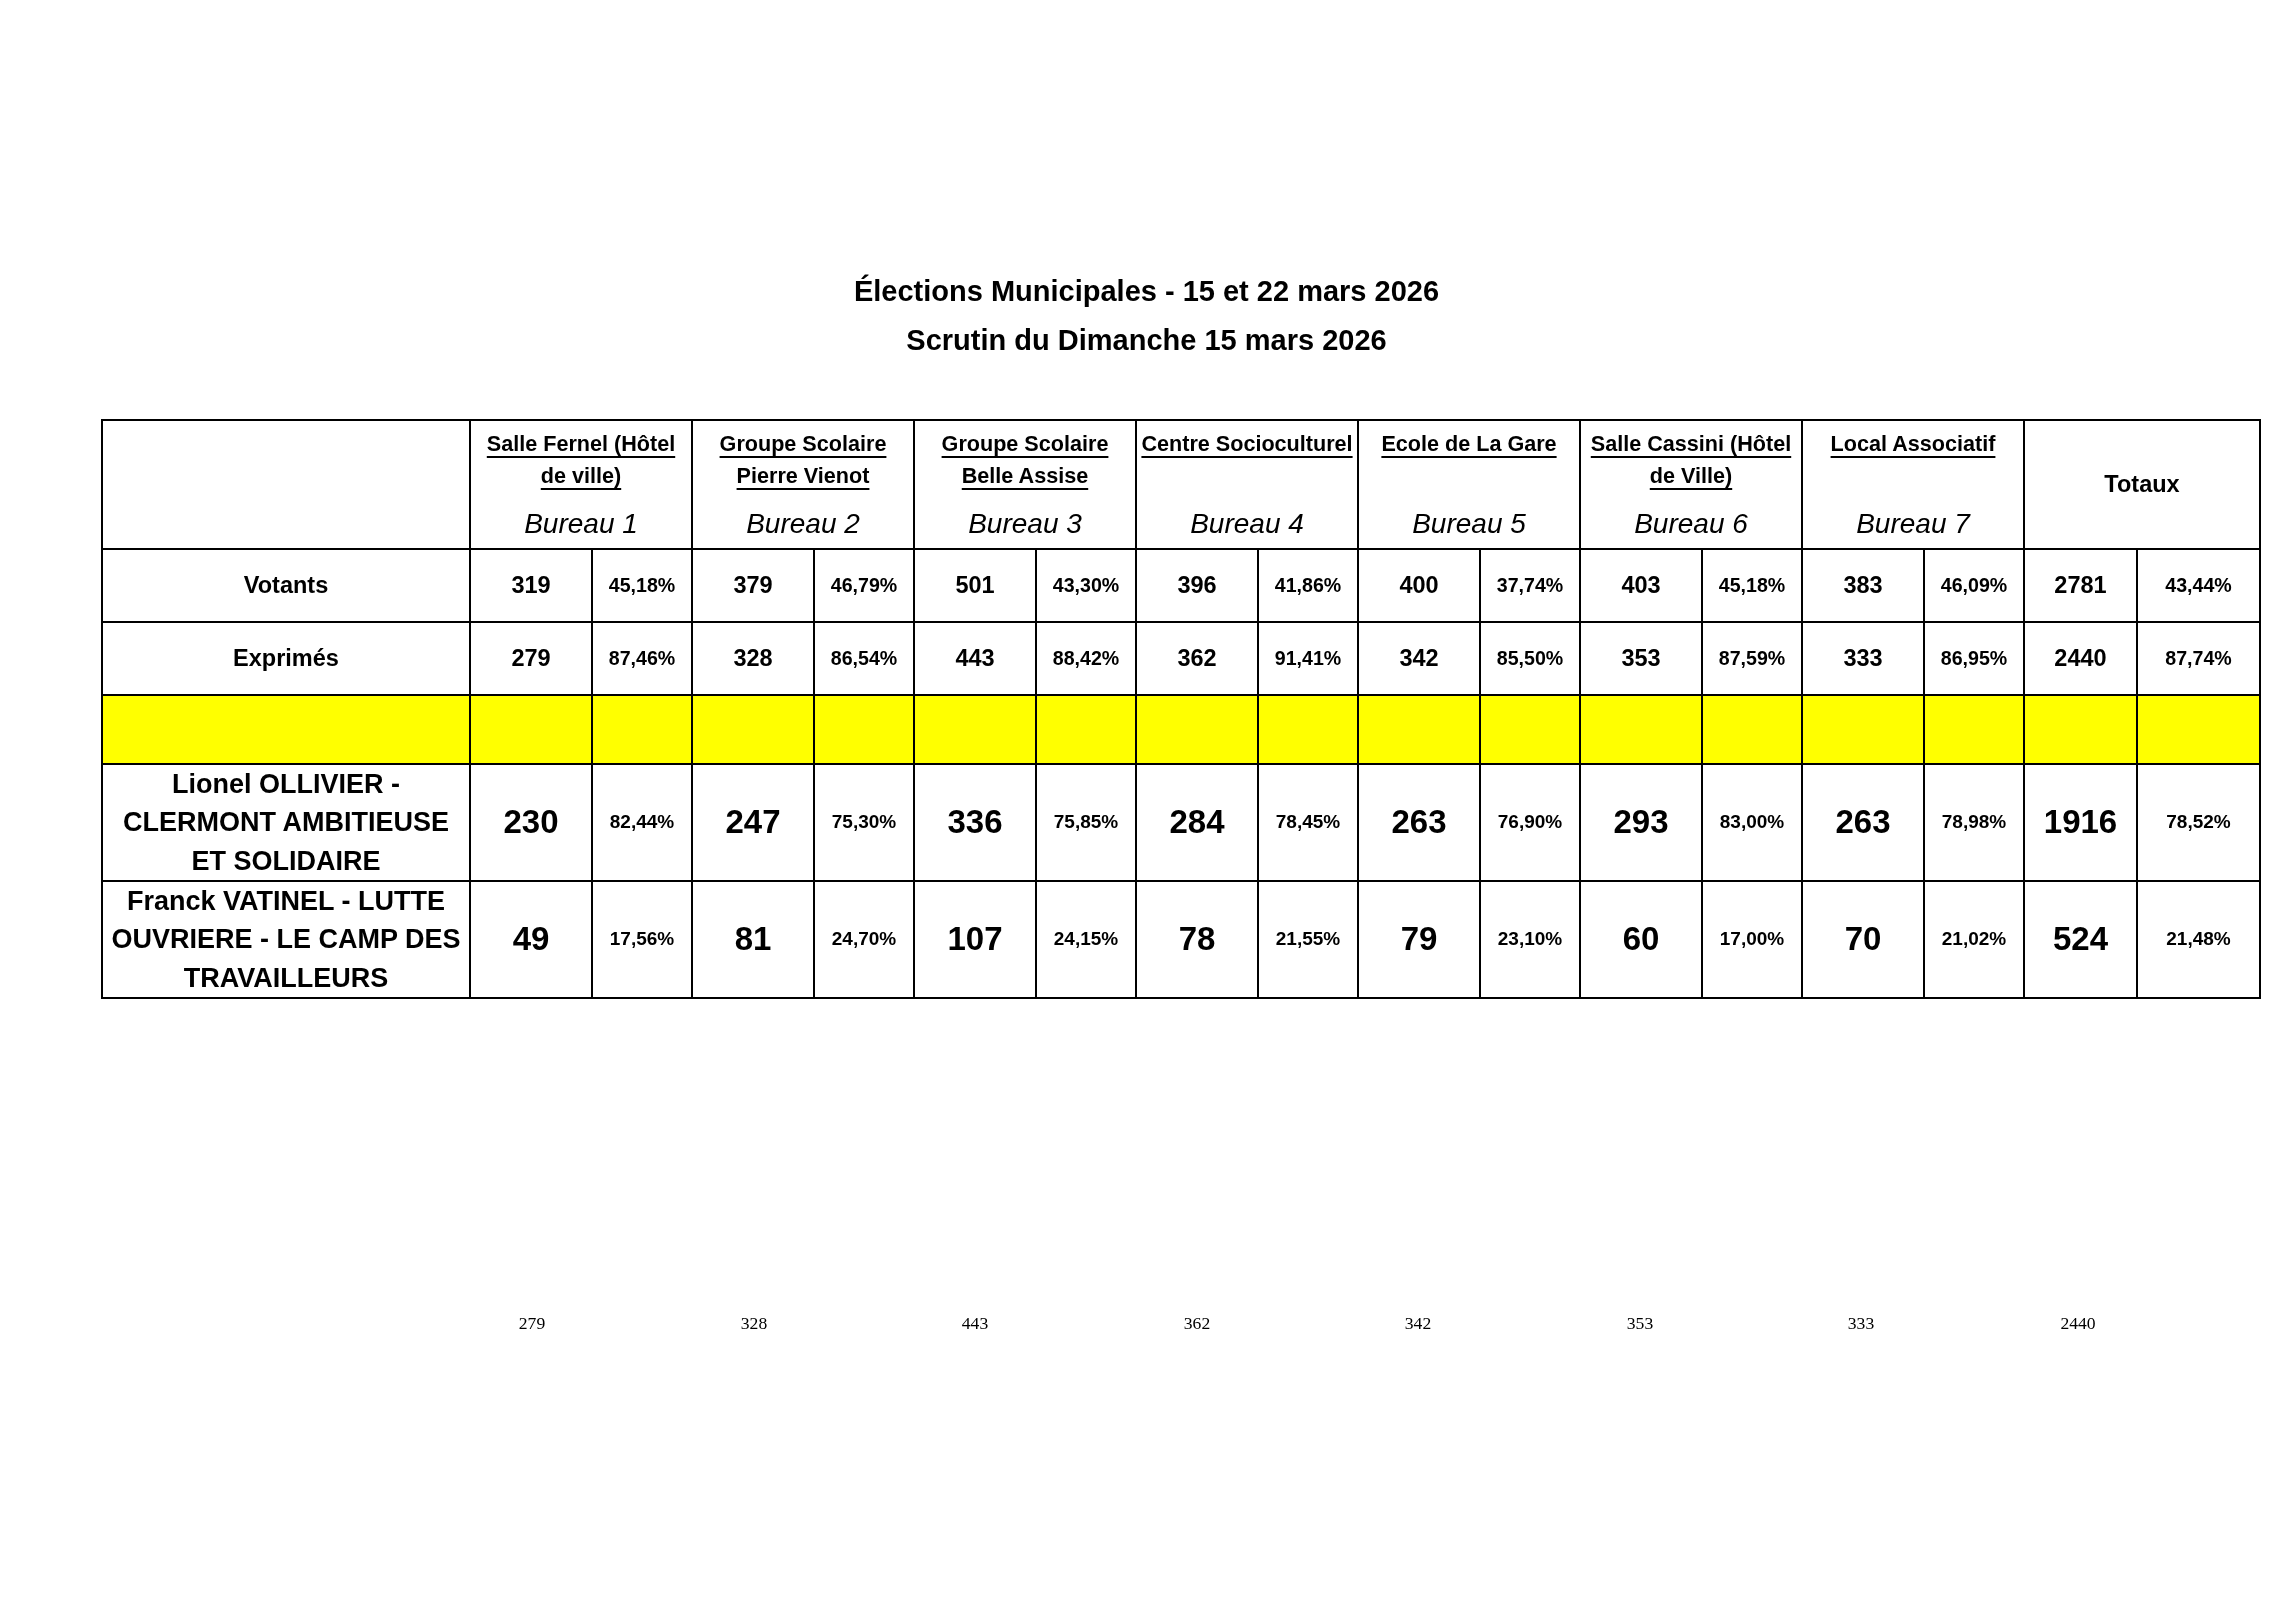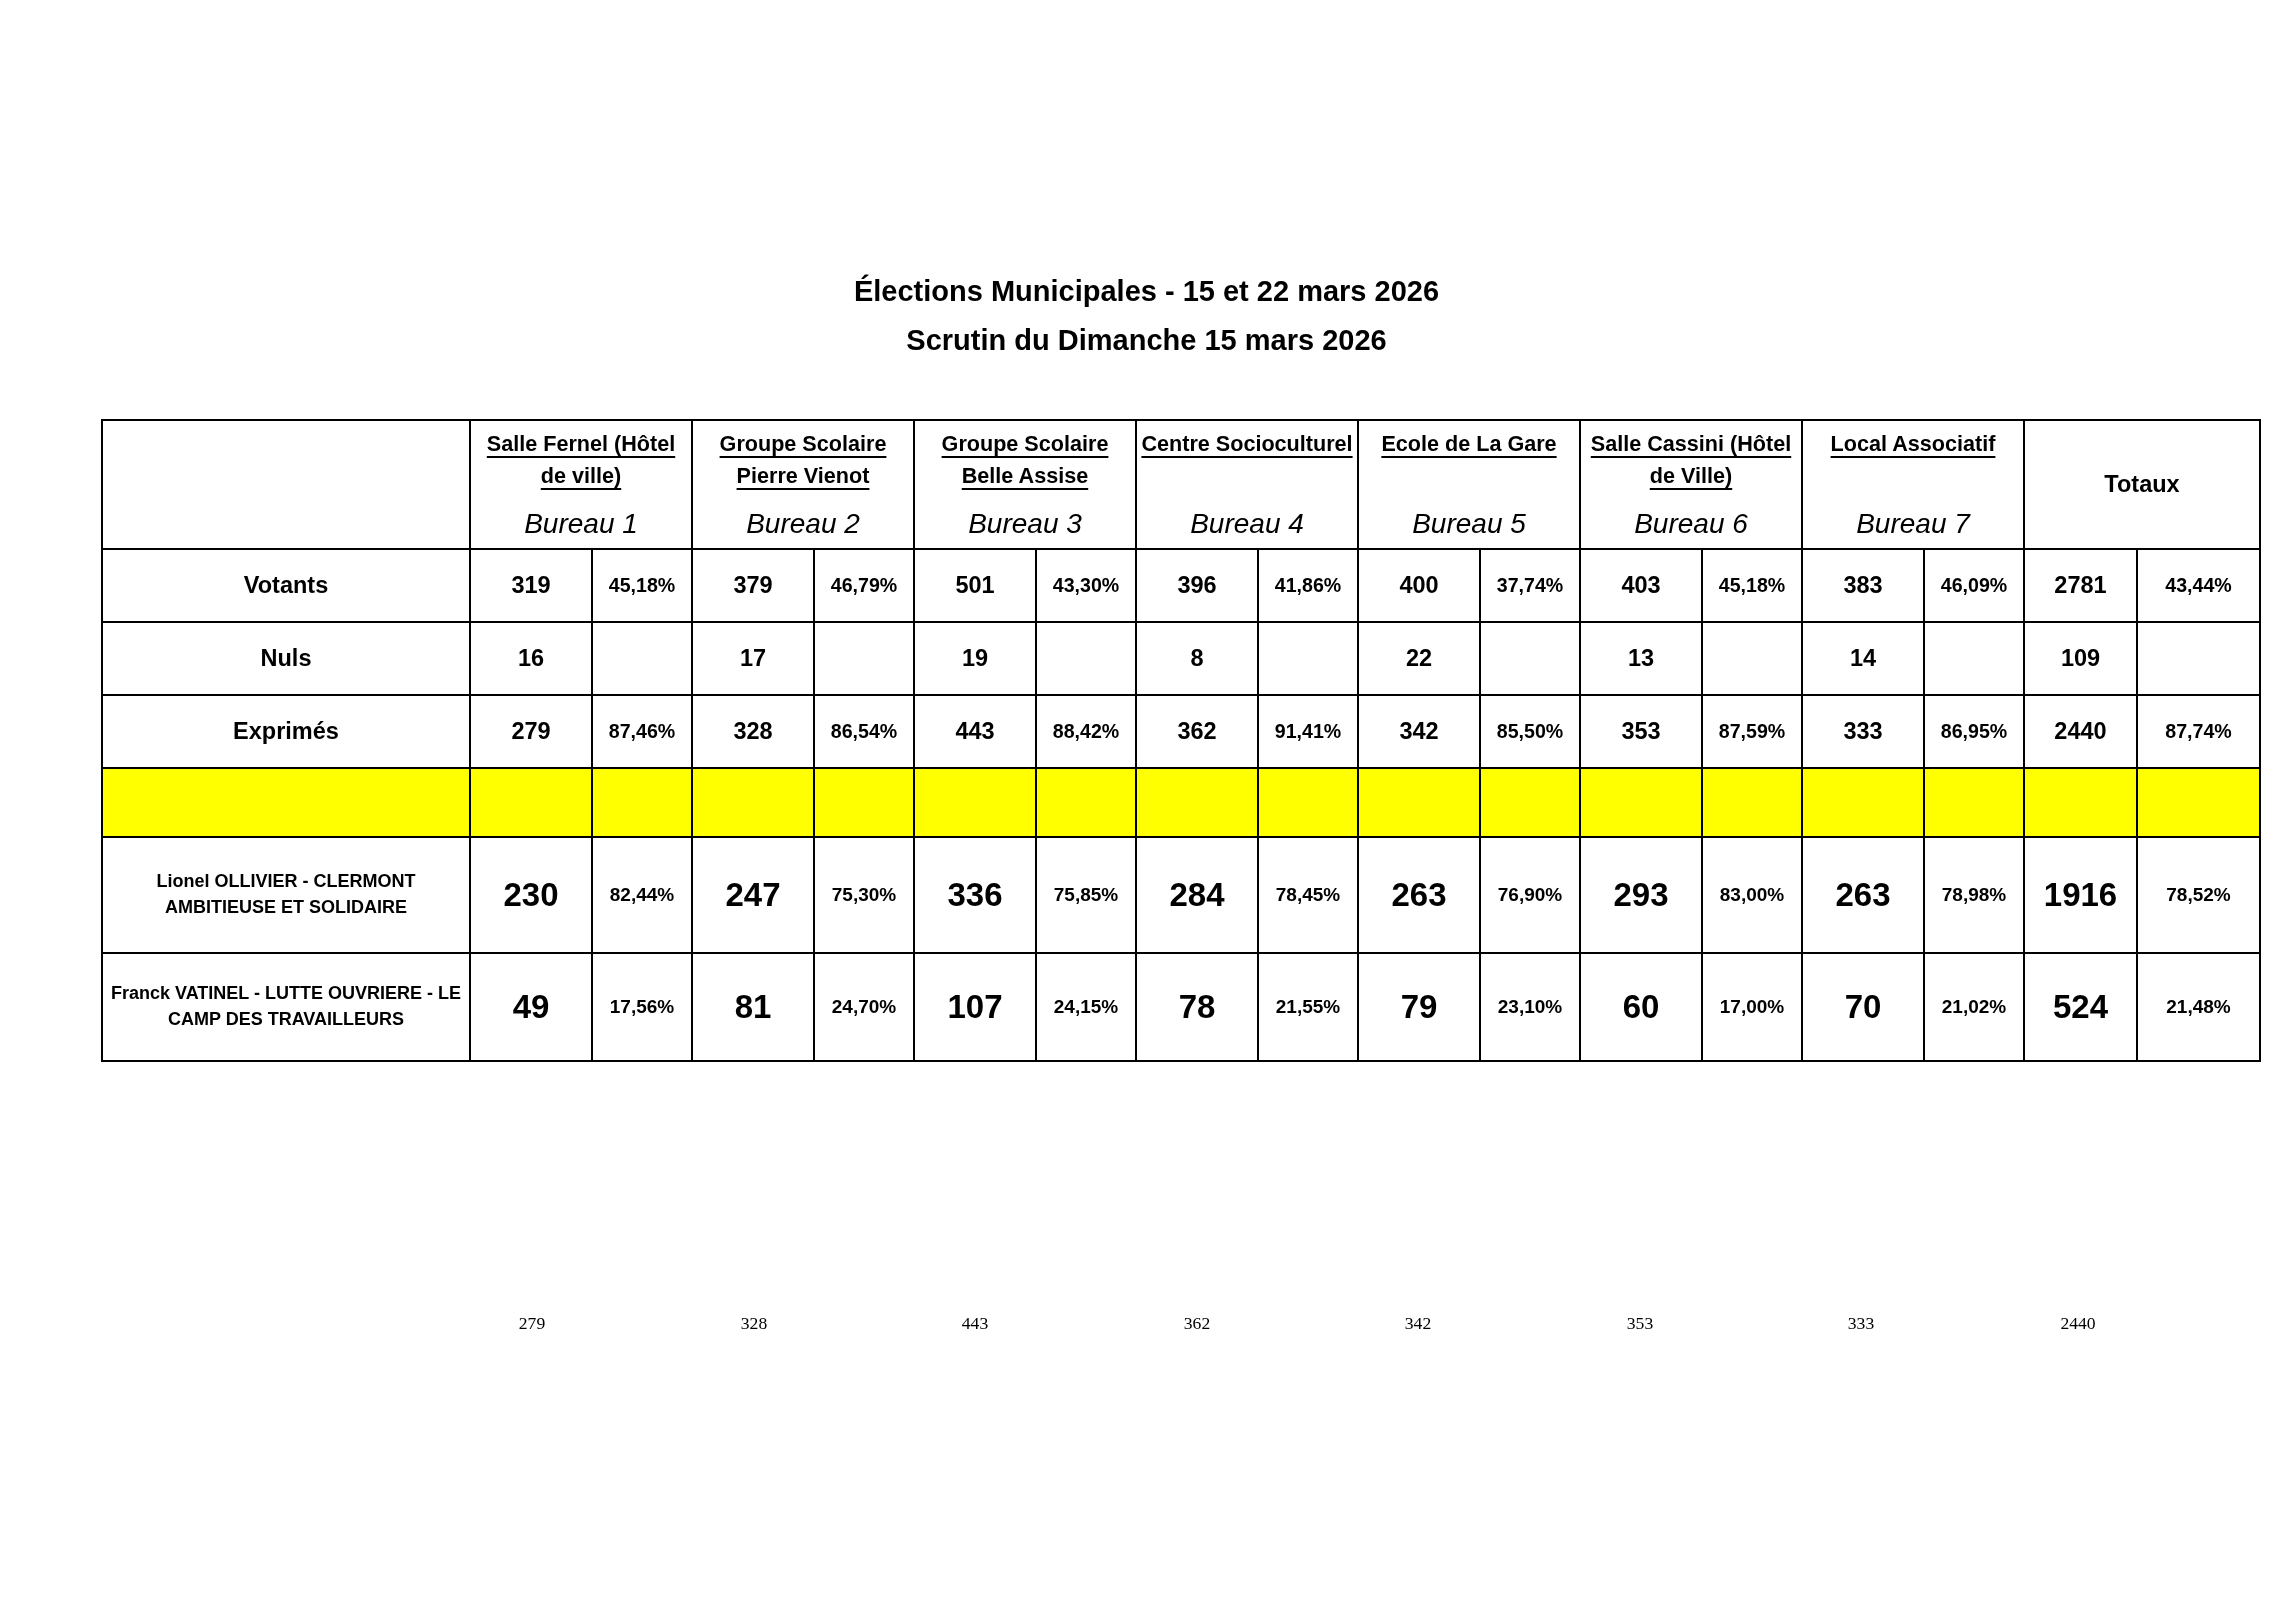--- a/index.html
+++ b/index.html
@@ -37,21 +37,21 @@
     font-weight:bold;font-size:21.6px;line-height:1.45;
     text-decoration:underline;text-decoration-thickness:2px;text-underline-offset:4.9px;
   }
   .bur{font-style:italic;font-weight:normal;font-size:28px;padding-bottom:2px;}
   th.totals{vertical-align:top;padding-top:17.6px;font-size:23.5px;}
   td.rlabel{font-size:23.5px;}
   td.cnt{font-size:23.5px;}
   td.pct{font-size:19.6px;}
   td.sepcell{background:#FFFF00;}
   td.cand-label{
-    text-align:left;font-size:18px;line-height:1.42;padding:5.9px 7.8px 5.9px 8.8px;border-radius:24px;
+    text-align:left;font-size:27px;line-height:1.42;padding:5.9px 7.8px 5.9px 8.8px;border-radius:24px;
   }
   td.cand-cnt{font-size:33px;}
   td.cand-pct{font-size:19px;margin-top:44px;}
   
   .footer-num{
     position:absolute;top:1313px;transform:translateX(-50%);
     font-family:"Liberation Serif",serif;font-size:17.6px;font-weight:normal;
   }
 </style>
 </head>
@@ -144,39 +144,20 @@
         <td class="cnt">400</td>
         <td class="pct">37,74%</td>
         <td class="cnt">403</td>
         <td class="pct">45,18%</td>
         <td class="cnt">383</td>
         <td class="pct">46,09%</td>
         <td class="cnt">2781</td>
         <td class="pct">43,44%</td>
       </tr>
       <tr class="stat">
-        <td class="rlabel">Nuls</td>
-        <td class="cnt">16</td>
-        <td class="pct"></td>
-        <td class="cnt">17</td>
-        <td class="pct"></td>
-        <td class="cnt">19</td>
-        <td class="pct"></td>
-        <td class="cnt">8</td>
-        <td class="pct"></td>
-        <td class="cnt">22</td>
-        <td class="pct"></td>
-        <td class="cnt">13</td>
-        <td class="pct"></td>
-        <td class="cnt">14</td>
-        <td class="pct"></td>
-        <td class="cnt">109</td>
-        <td class="pct"></td>
-      </tr>
-      <tr class="stat">
         <td class="rlabel">Exprimés</td>
         <td class="cnt">279</td>
         <td class="pct">87,46%</td>
         <td class="cnt">328</td>
         <td class="pct">86,54%</td>
         <td class="cnt">443</td>
         <td class="pct">88,42%</td>
         <td class="cnt">362</td>
         <td class="pct">91,41%</td>
         <td class="cnt">342</td>

